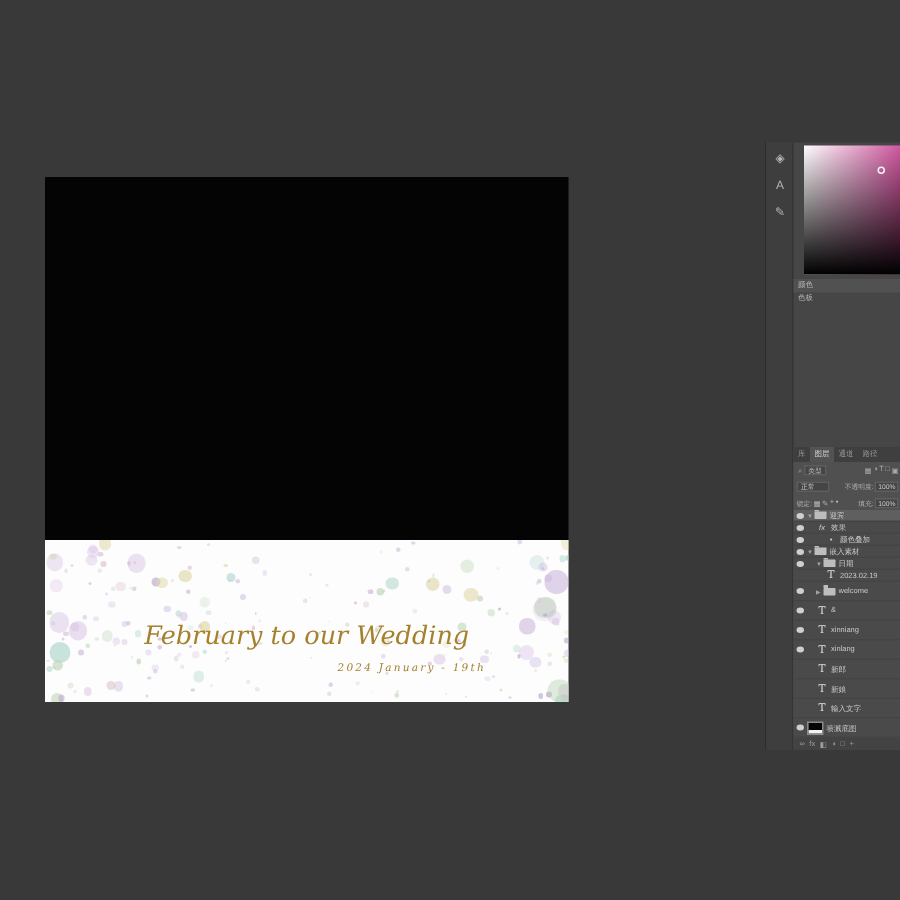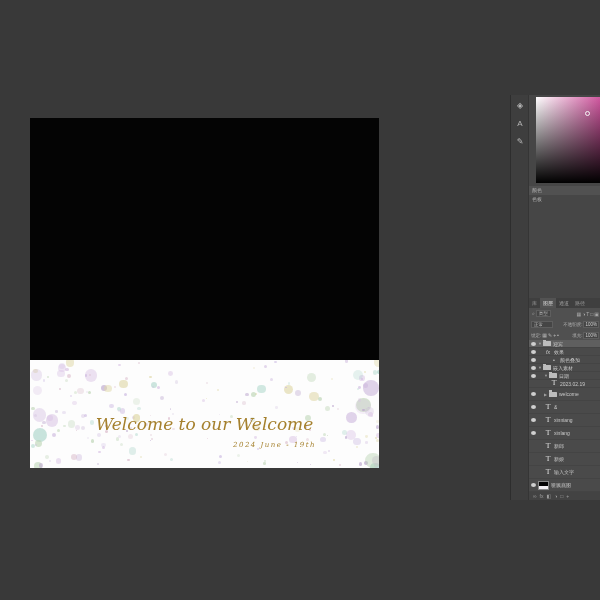--- a/index.html
+++ b/index.html
@@ -281,22 +281,22 @@
         <span class="dot" style="left:297.1px;top:75.1px;width:1.2px;height:1.2px;background:#bcd4b4;opacity:0.66"></span>
         <span class="dot" style="left:220.0px;top:59.4px;width:2.1px;height:2.1px;background:#d9c2e4;opacity:0.69"></span>
         <span class="dot" style="left:16.8px;top:16.2px;width:1.9px;height:1.9px;background:#bcd4b4;opacity:0.51"></span>
         <span class="dot" style="left:175.7px;top:37.9px;width:1.3px;height:1.3px;background:#e0d8a8;opacity:0.52"></span>
         <span class="dot" style="left:278.6px;top:68.7px;width:2.2px;height:2.2px;background:#d8b7c8;opacity:0.59"></span>
         <span class="dot" style="left:58.3px;top:30.7px;width:3.1px;height:3.1px;background:#bcd4b4;opacity:0.68"></span>
         <span class="dot" style="left:335.2px;top:75.4px;width:2.9px;height:2.9px;background:#e0d8a8;opacity:0.41"></span>
         <span class="dot" style="left:93.9px;top:32.6px;width:3.1px;height:3.1px;background:#c9b6e0;opacity:0.64"></span>
       </div>
     <div class="banner-text">
-      <div class="title-line2">Welcome to our Welcome</div>
-      <div class="title-line3">2024 June - 19th</div>
+      <div class="title-line2">February to our Wedding</div>
+      <div class="title-line3">2024 January - 19th</div>
     </div>
   </div>
 </div>
 
 <div class="dock">
   <div class="icon-strip" id="icon-strip">
       <div class="strip-icon">◈</div>
       <div class="strip-icon">A</div>
       <div class="strip-icon">✎</div>
     </div>

